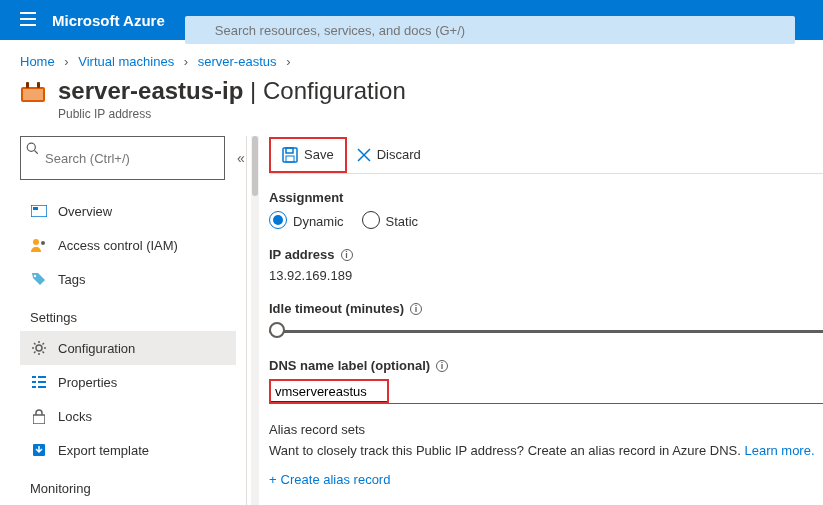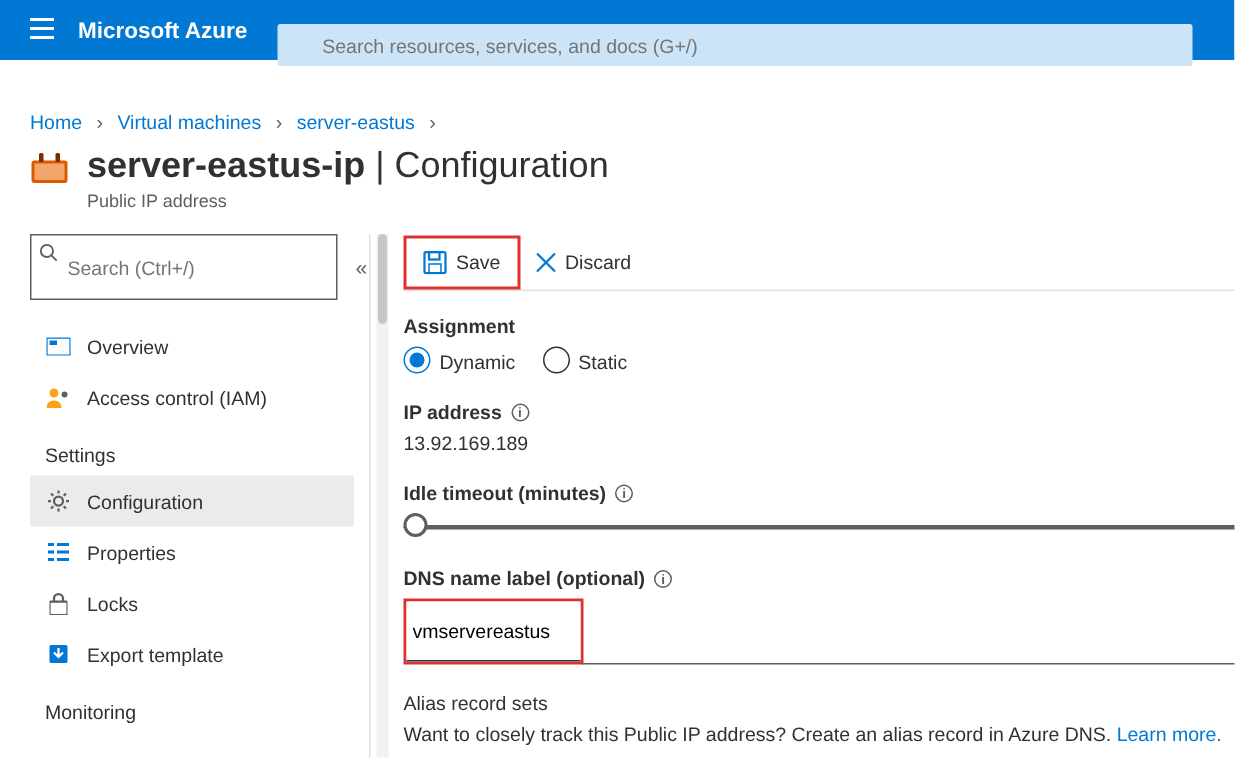--- a/index.html
+++ b/index.html
@@ -6,21 +6,21 @@
     body { background: #fff; font-size: 13px; color: #323130; width: 823px; height: 505px; overflow: hidden; }
     
     .topbar { background: #0078d4; height: 40px; display: flex; align-items: center; padding: 0 10px; }
     .hamburger { color: #fff; font-size: 18px; cursor: pointer; padding: 0 10px; }
     .brand { color: #fff; font-weight: 600; font-size: 15px; margin-left: 6px; margin-right: 20px; }
     .search-global { flex: 1; max-width: 610px; }
     .search-global input { width: 100%; height: 28px; border: none; border-radius: 2px; padding: 0 10px 0 30px; background: #cce4f7; color: #0078d4; font-size: 13px; margin-top: 20px; }
     .search-global { position: relative; }
     .search-global .search-icon-global { position: absolute; left: 8px; top: 6px; color: #0078d4; }
     
-    .breadcrumb { padding: 14px 20px 8px; font-size: 13px; margin-top: 20px; }
+    .breadcrumb { padding: 14px 20px 8px; font-size: 13px; }
     .breadcrumb a { color: #0078d4; text-decoration: none; }
     .breadcrumb .chev { color: #605e5c; margin: 0 6px; }
     
     .title-row { display: flex; align-items: flex-start; padding: 0 20px 15px; }
     .title-icon { margin-right: 12px; margin-top: 4px; }
     .title-text h1 { font-size: 24px; font-weight: 600; color: #323130; }
     .title-text .sub { font-size: 12px; color: #605e5c; margin-top: 2px; }
     .title-text .thin { font-weight: 300; color: #323130; }
     
     .content { display: flex; height: calc(100% - 135px); }
@@ -55,21 +55,21 @@
     .radio-opt { display: flex; align-items: flex-end; gap: 6px; cursor: pointer; }
     .radio-circle { width: 18px; height: 18px; border: 1px solid #323130; border-radius: 50%; display: flex; align-items: center; justify-content: center; }
     .radio-circle.checked { border-color: #0078d4; }
     .radio-dot { width: 10px; height: 10px; background: #0078d4; border-radius: 50%; }
     
     .slider { position: relative; height: 18px; margin-top: 4px; }
     .slider-track { position: absolute; top: 8px; left: 0; right: 0; height: 3px; background: #605e5c; border-radius: 2px; }
     .slider-thumb { position: absolute; top: 0; left: 0; width: 16px; height: 16px; border: 2px solid #605e5c; background: #fff; border-radius: 50%; }
     
     .dns-input-wrap { border: 2.5px solid #dd3030; display: inline-block; }
-    .dns-input { width: 116px; height: 40px; border: none; border-bottom: 1px solid #323130; padding: 0 4px; font-size: 13px; outline: none; }
+    .dns-input { width: 116px; height: 21px; border: none; border-bottom: 1px solid #323130; padding: 0 4px; font-size: 13px; outline: none; }
     .dns-line { border-bottom: 1px solid #605e5c; width: 510px; margin-top: -1px; }
     
     .alias-text { font-size: 13px; color: #323130; margin-top: 4px; }
     .link { color: #0078d4; cursor: pointer; }
     .create-alias { color: #0078d4; margin-top: 14px; display: flex; align-items: center; gap: 4px; cursor: pointer; }
   </style>
 </head>
 <body>
 
 <div class="topbar">
@@ -142,20 +142,29 @@
       <div class="nav-item">
         <span class="icon">
             <svg width="16" height="14" viewBox="0 0 16 14">
               <circle cx="5" cy="4" r="3" fill="#faa21b"></circle>
               <path d="M0 14c0-3 2-5 5-5s5 2 5 5" fill="#faa21b"></path>
               <circle cx="12" cy="5" r="2" fill="#605e5c"></circle>
             </svg>
           </span>
         <span>Access control (IAM)</span>
       </div>
+      <div class="nav-item">
+        <span class="icon">
+            <svg width="16" height="14" viewBox="0 0 16 14">
+              <path d="M1 1h6l7 7-5 5-7-7z" fill="#59b4d9"></path>
+              <circle cx="4" cy="4" r="1.2" fill="#fff"></circle>
+            </svg>
+          </span>
+        <span>Tags</span>
+      </div>
 
       <div class="nav-section">Settings</div>
 
       <div class="nav-item active">
         <span class="icon">
             <svg width="16" height="16" viewBox="0 0 16 16">
               <circle cx="8" cy="8" r="3" fill="none" stroke="#605e5c" stroke-width="1.5"></circle>
               <path d="M8 1v2M8 13v2M1 8h2M13 8h2M3 3l1.5 1.5M11.5 11.5L13 13M3 13l1.5-1.5M11.5 4.5L13 3" stroke="#605e5c" stroke-width="1.5"></path>
             </svg>
           </span>

